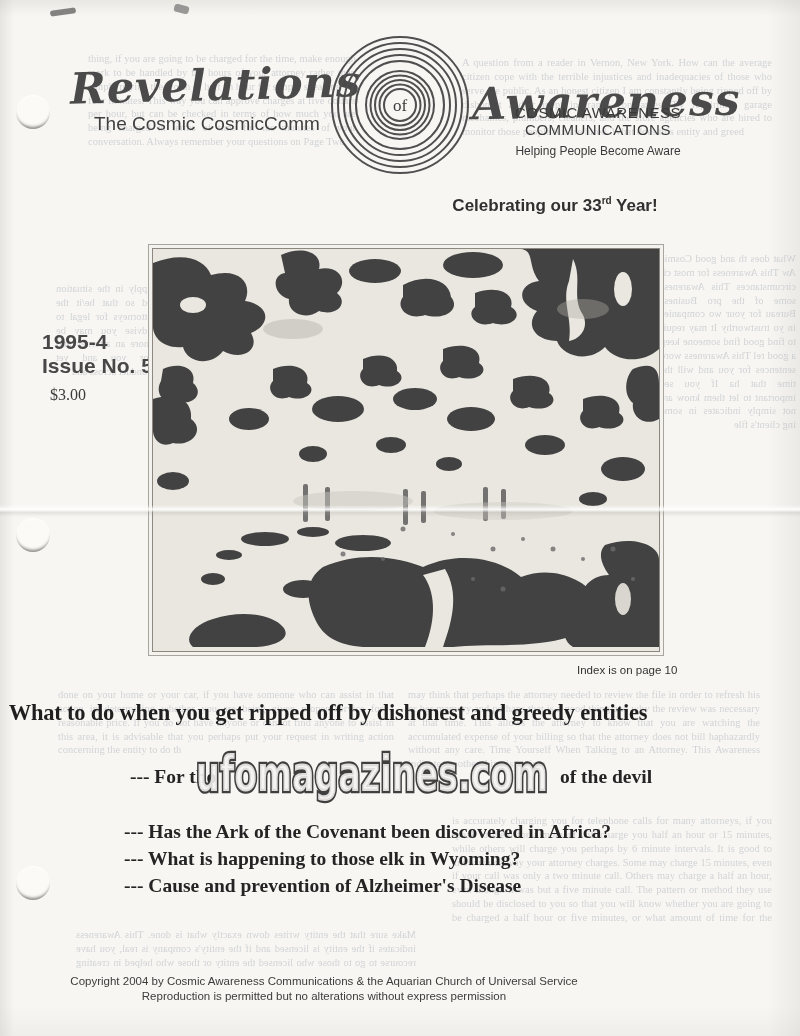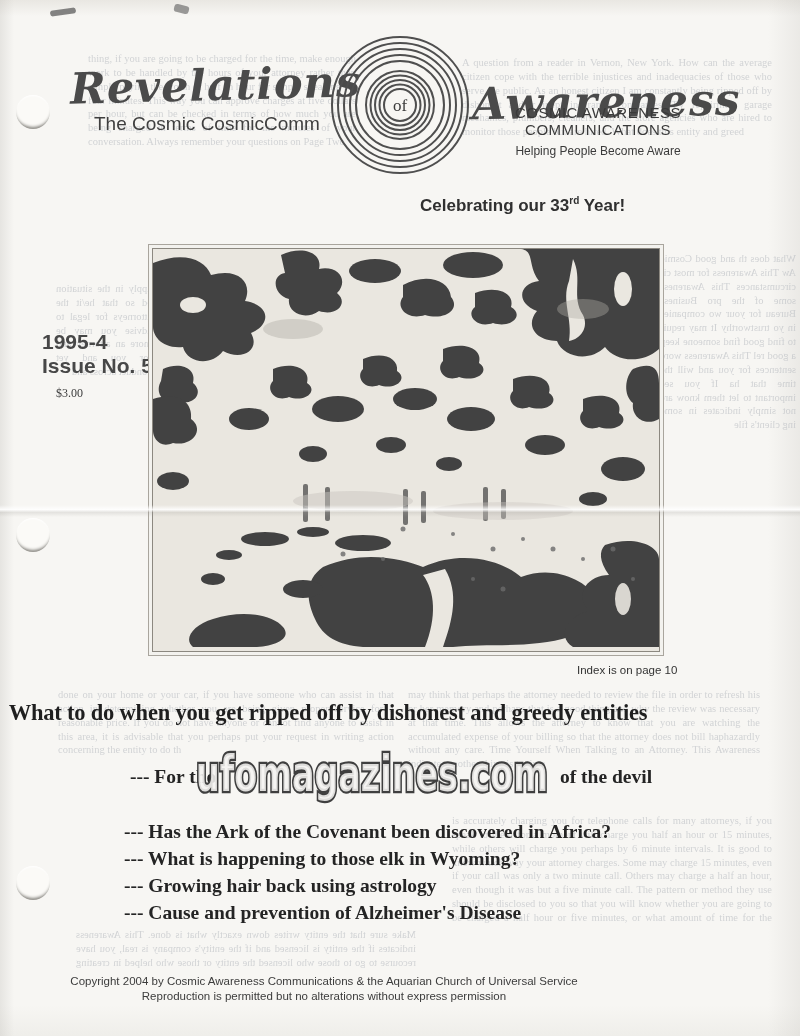--- a/index.html
+++ b/index.html
@@ -81,29 +81,29 @@
       <circle cx="70" cy="72" r="20.5"></circle>
         <circle cx="70" cy="72" r="16"></circle>
     </g>
     <text x="70" y="78" text-anchor="middle" font-family="Liberation Serif, serif" font-size="17" fill="#3c3c3c">of</text>
   </svg>
 
   <div class="abs script" style="left:472px;top:76px;font-size:44px;transform:rotate(-1deg);letter-spacing:1px;">Awareness</div>
   <div class="abs orgline sans" style="left:458px;top:104px;font-size:15px;letter-spacing:.5px;">COSMIC AWARENESS COMMUNICATIONS</div>
   <div class="abs orgline sans" style="left:458px;top:144px;font-size:12px;">Helping People Become Aware</div>
 
-  <div class="abs sans" style="left:420px;top:195px;width:270px;font-size:17px;font-weight:bold;color:#303030;">
+  <div class="abs sans" style="left:420px;top:195px;width:270px;text-align:center;font-size:17px;font-weight:bold;color:#303030;">
     <span>Celebrating our 33</span><sup style="font-size:10px;">rd</sup><span> Year!</span>
   </div>
 
   <div class="abs issue sans" style="left:42px;top:330px;">
     <div>1995-4</div>
     <div>Issue No. 574</div>
   </div>
-  <div class="abs serif" style="left:56px;top:386px;font-size:12px;color:#3b3b3b;">$3.00</div>
+  <div class="abs serif" style="left:50px;top:386px;font-size:16px;color:#3b3b3b;">$3.00</div>
 
   <div class="abs frame" style="left:148px;top:244px;width:508px;height:404px;">
     <div class="inner">
       <svg width="506" height="402" viewBox="0 0 506 402" role="img" aria-label="Black-and-white painting of pinto horses camouflaged among dark rocks and snow">
         <rect x="0" y="0" width="506" height="402" fill="#eae7e0"></rect>
         <g fill="#424242">
           <path d="M0 14 C30 2 52 10 58 26 C86 18 100 34 92 52 C118 56 118 76 98 84 C108 102 88 112 70 102 C58 118 34 114 30 98 C8 100 0 86 0 78 Z"></path>
           <path d="M10 120 C28 112 44 120 40 134 C52 144 40 158 24 152 C8 156 2 142 8 132 Z"></path>
           <path d="M128 6 C150 -4 170 4 166 20 C186 16 196 32 184 44 C196 54 184 68 166 62 C152 72 134 64 136 50 C120 46 118 26 132 24 Z"></path>
           <ellipse cx="222" cy="22" rx="26" ry="12"></ellipse>
@@ -187,21 +187,20 @@
   <div class="abs teaser" style="left:130px;top:766px;">--- For tho</div>
   <div class="abs teaser" style="left:560px;top:766px;">of the devil</div>
 
   <svg class="abs" style="left:188px;top:737px;" width="368" height="74" viewBox="0 0 368 74">
     <text x="184" y="54" text-anchor="middle" font-family="DejaVu Sans, sans-serif" font-size="50" font-weight="bold" textLength="352" lengthAdjust="spacingAndGlyphs" fill="#f5f4f1" fill-opacity="0.88" stroke="#3f3f3f" stroke-width="4.5" paint-order="stroke">ufomagazines.com</text>
   </svg>
 
   <div class="abs teaser bullets" style="left:124px;top:818px;">
     <div>--- Has the Ark of the Covenant been discovered in Africa?</div>
     <div>--- What is happening to those elk in Wyoming?</div>
-    <div>--- Growing hair back using astrology</div>
     <div>--- Cause and prevention of Alzheimer's Disease</div>
   </div>
 
   <div class="abs footer" style="top:974px;">
     <div>Copyright 2004 by Cosmic Awareness Communications &amp; the Aquarian Church of Universal Service</div>
     <div>Reproduction is permitted but no alterations without express permission</div>
   </div>
 
 </div>
 

